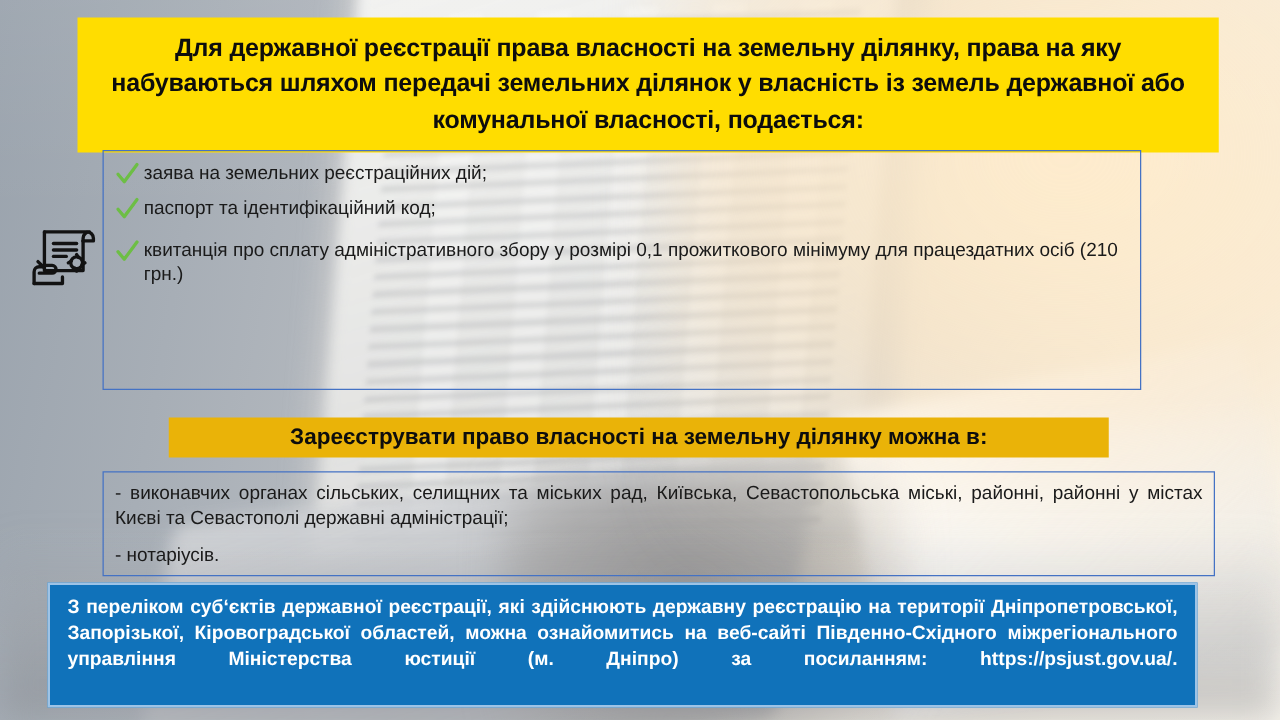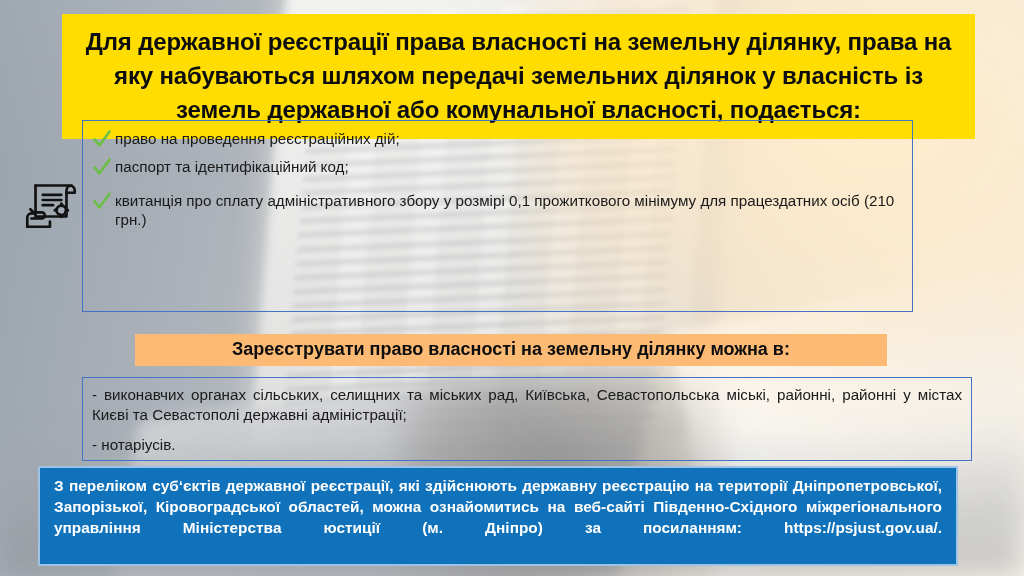--- a/index.html
+++ b/index.html
@@ -180,21 +180,21 @@
   .title-banner {
     position: absolute;
     left: 62px;
     top: 14px;
     width: 913px;
     background: #FFDD00;
     padding: 11px 14px 12px;
     text-align: center;
   }
   .title-banner .t {
-    font-size: 24px;
+    font-size: 20px;
     line-height: 1.42;
     font-weight: bold;
     color: #0d0d0d;
     letter-spacing: -0.15px;
   }
 
   
   .list-box {
     position: absolute;
     left: 82px;
@@ -244,21 +244,21 @@
     margin-bottom: 10px;
   }
   .li-dash:last-child { margin-bottom: 0; }
 
   
   .sub-banner {
     position: absolute;
     left: 135px;
     top: 334px;
     width: 752px;
-    background: #fdba74;
+    background: #eab308;
     text-align: center;
     padding: 4px 10px 5px;
   }
   .sub-banner .t {
     font-size: 18px;
     font-weight: bold;
     color: #0d0d0d;
     line-height: 1.28;
   }
 
@@ -343,21 +343,21 @@
 
     <div class="list-box">
 
       <div class="li">
         <span class="check">
           <svg viewBox="0 0 20 20" width="20" height="20">
             <path d="M3 10.5 L7.3 15.5 L17.5 3.5 L15.6 8.2 L7.6 17.4 L2.6 12.4 Z" fill="#6DBE45"></path>
             <path d="M2.4 11.4 L7.4 17.4 L17.6 3.6" stroke="#6DBE45" stroke-width="2.6" fill="none" stroke-linecap="round" stroke-linejoin="round"></path>
           </svg>
         </span>
-        <span>право на проведення реєстраційних дій;</span>
+        <span>заява на земельних реєстраційних дій;</span>
       </div>
 
       <div class="li li-gap">
         <span class="check">
           <svg viewBox="0 0 20 20" width="20" height="20">
             <path d="M3 10.5 L7.3 15.5 L17.5 3.5 L15.6 8.2 L7.6 17.4 L2.6 12.4 Z" fill="#6DBE45"></path>
             <path d="M2.4 11.4 L7.4 17.4 L17.6 3.6" stroke="#6DBE45" stroke-width="2.6" fill="none" stroke-linecap="round" stroke-linejoin="round"></path>
           </svg>
         </span>
         <span>паспорт та ідентифікаційний код;</span>

